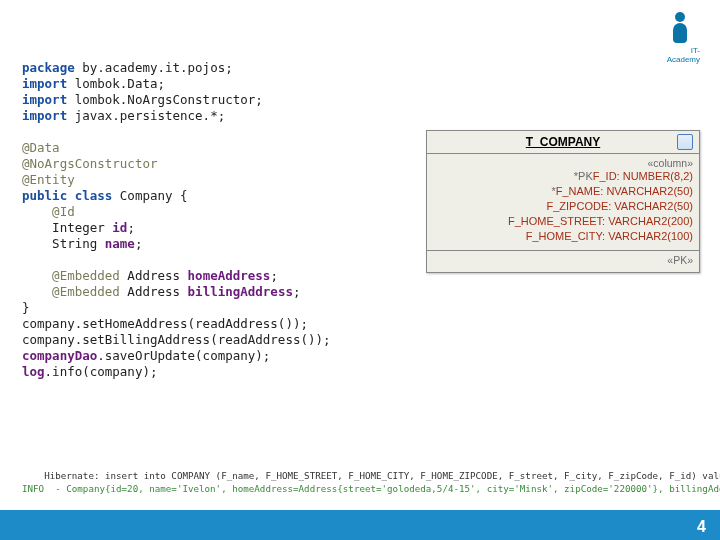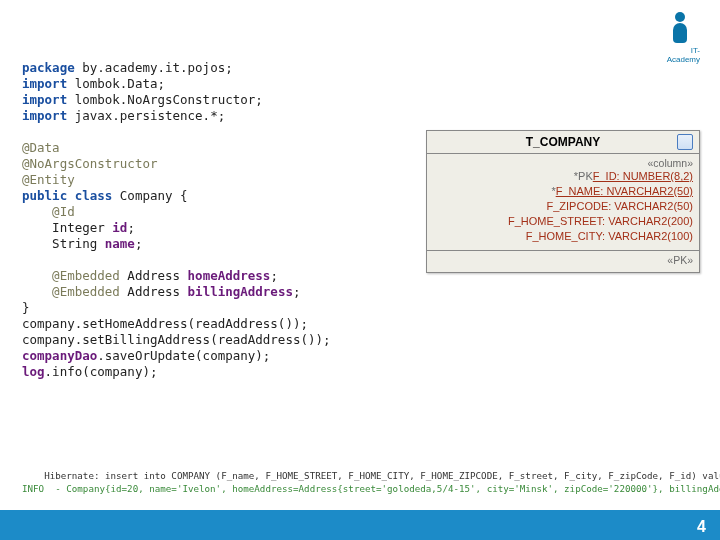--- a/index.html
+++ b/index.html
@@ -85,20 +85,21 @@
     box-shadow: 1px 1px 2px rgba(0,0,0,0.25);
   }
   .dbtable .dbheader {
     padding: 4px 2px;
     text-align: center;
     font-weight: bold;
     font-size: 12px;
     background: #efeee7;
     border-bottom: 1px solid #888;
     position: relative;
+    text-decoration: underline;
   }
   .dbtable .dbheader .icon {
     position: absolute;
     right: 6px;
     top: 3px;
     width: 14px;
     height: 14px;
     border: 1px solid #4a7cc0;
     background: linear-gradient(#e8f0fa,#cfe0f5);
     border-radius: 2px;
@@ -112,21 +113,21 @@
   .dbtable .stereo { color: #6b6b6b; font-size: 10.5px; }
   .dbtable .row {
     color: #a33018;
     font-size: 11px;
     line-height: 15px;
     padding-left: 30px;
     text-indent: -30px;
     white-space: nowrap;
     overflow: hidden;
   }
-  .dbtable .row.under { text-decoration: underline; }
+  .dbtable .row.under { }
   .dbtable .prefix {
     display: inline-block;
     width: 28px;
     text-indent: 0;
     color: #6b6b6b;
   }
   .dbtable .row .col { color: #a33018; }
 
   .console {
     position: absolute;

